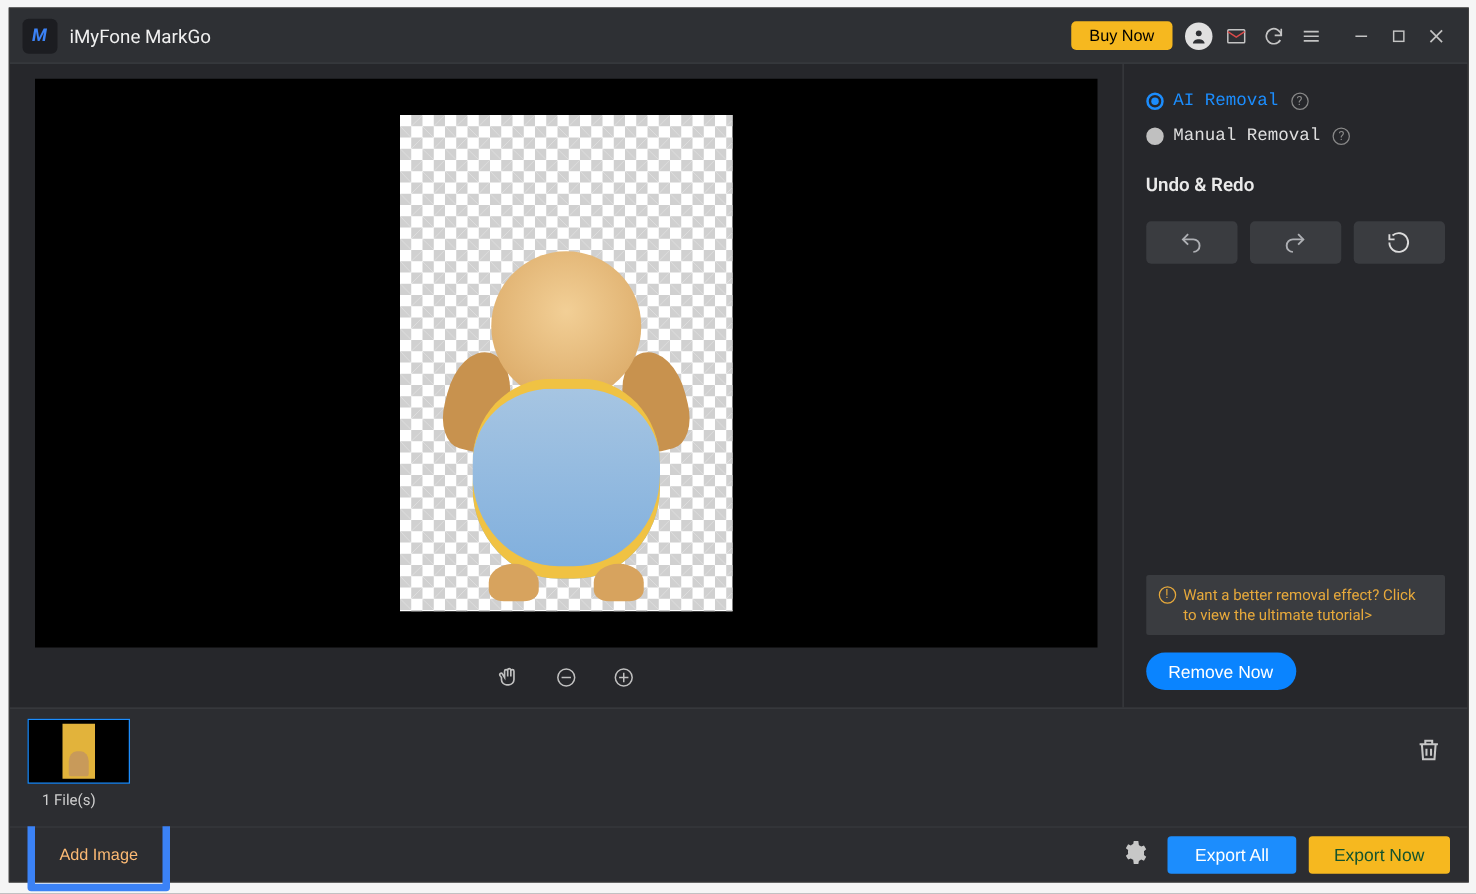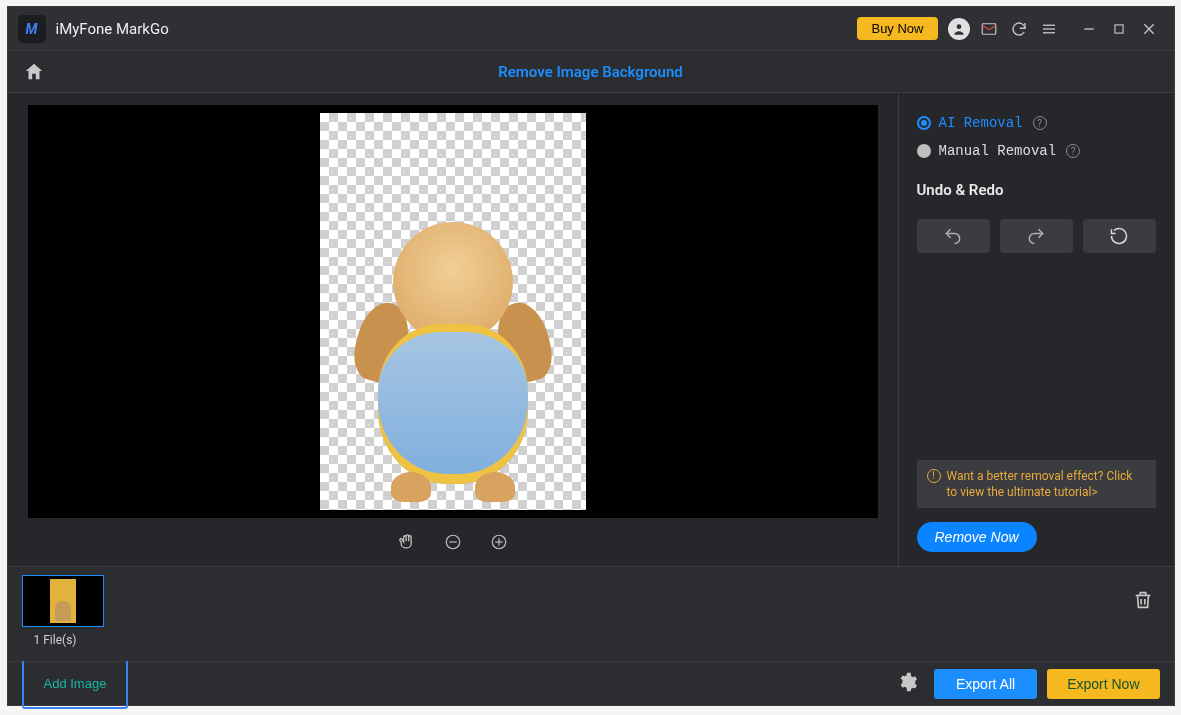--- a/index.html
+++ b/index.html
@@ -166,21 +166,21 @@
     display:flex;align-items:center;justify-content:center;color:#aeb0b4;cursor:pointer;
   }
   .panel .grow { flex:1;}
   .tip {
     background:#3a3c40; border-radius:2px; padding:8px 10px; font-size:12px; color:#e7a93b;
     display:flex; gap:6px; line-height:1.35; margin-bottom:14px; cursor:pointer;
   }
   .tip .exc {width:14px;height:14px;border:1px solid #e7a93b;border-radius:50%;flex:none;display:flex;align-items:center;justify-content:center;font-size:10px;margin-top:1px;}
   .remove-now {
     background:#0a84ff;border:none;color:#fff;font-size:14px;
-    border-radius:16px;padding:7px 18px;align-self:flex-start;cursor:pointer;font-style:italic;
+    border-radius:16px;padding:7px 18px;align-self:flex-start;cursor:pointer;
   }
   
   .strip {
     height: 95px;
     border-top:1px solid #3a3c40;
     background:#2c2d31;
     padding: 8px 14px 2px 14px;
     display:flex; align-items:flex-start; gap:12px;
     position:relative;
   }
@@ -195,21 +195,21 @@
   .file-count {position:absolute; left:26px; top:66px; font-size:12px;color:#cfcfcf;}
   .trash {position:absolute;right:20px;top:22px;color:#c7c7c7;cursor:pointer;}
   
   .footer {
     height: 44px;
     border-top:1px solid #3a3c40;
     background:#2c2d31;
     display:flex;align-items:center;padding:0 14px; gap:10px;
   }
   .add-image {
-    border:2px solid #3b82f6;color:#14b8a6;background:transparent;
+    border:6px solid #3b82f6;color:#fdba74;background:transparent;
     font-size:13px;border-radius:3px;padding:16px 20px;cursor:pointer;
   }
   .footer .spacer{flex:1;}
   .gear{color:#c7c7c7;cursor:pointer;margin-right:6px;}
   .export-all{background:#1c8dfd;border:none;color:#fff;font-size:14px;border-radius:3px;padding:7px 22px;cursor:pointer;}
   .export-now{background:#f6b81f;border:none;color:#14532d;font-size:14px;border-radius:3px;padding:7px 20px;cursor:pointer;}
 </style>
 </head>
 <body>
 
@@ -261,28 +261,20 @@
         </svg>
     </div>
     <div class="tb-icon">
       <svg width="16" height="16" viewBox="0 0 24 24" stroke="#c4c4c4" stroke-width="2">
           <line x1="5" y1="5" x2="19" y2="19"></line>
           <line x1="19" y1="5" x2="5" y2="19"></line>
         </svg>
     </div>
   </div>
 
-  <div class="subheader">
-    <div class="home-btn">
-      <svg width="22" height="22" viewBox="0 0 24 24" fill="#c9c9c9">
-          <path d="M12 3l9 8h-3v9h-4v-6H10v6H6v-9H3z"></path>
-        </svg>
-    </div>
-    <div class="mode-title">Remove Image Background</div>
-  </div>
 
   <div class="main">
     <div class="canvas-area">
       <div class="canvas">
         <div class="checker">
           <div class="dog">
             <div class="ear-l"></div>
               <div class="ear-r"></div>
             <div class="head"></div>
             <div class="eye l"></div>

